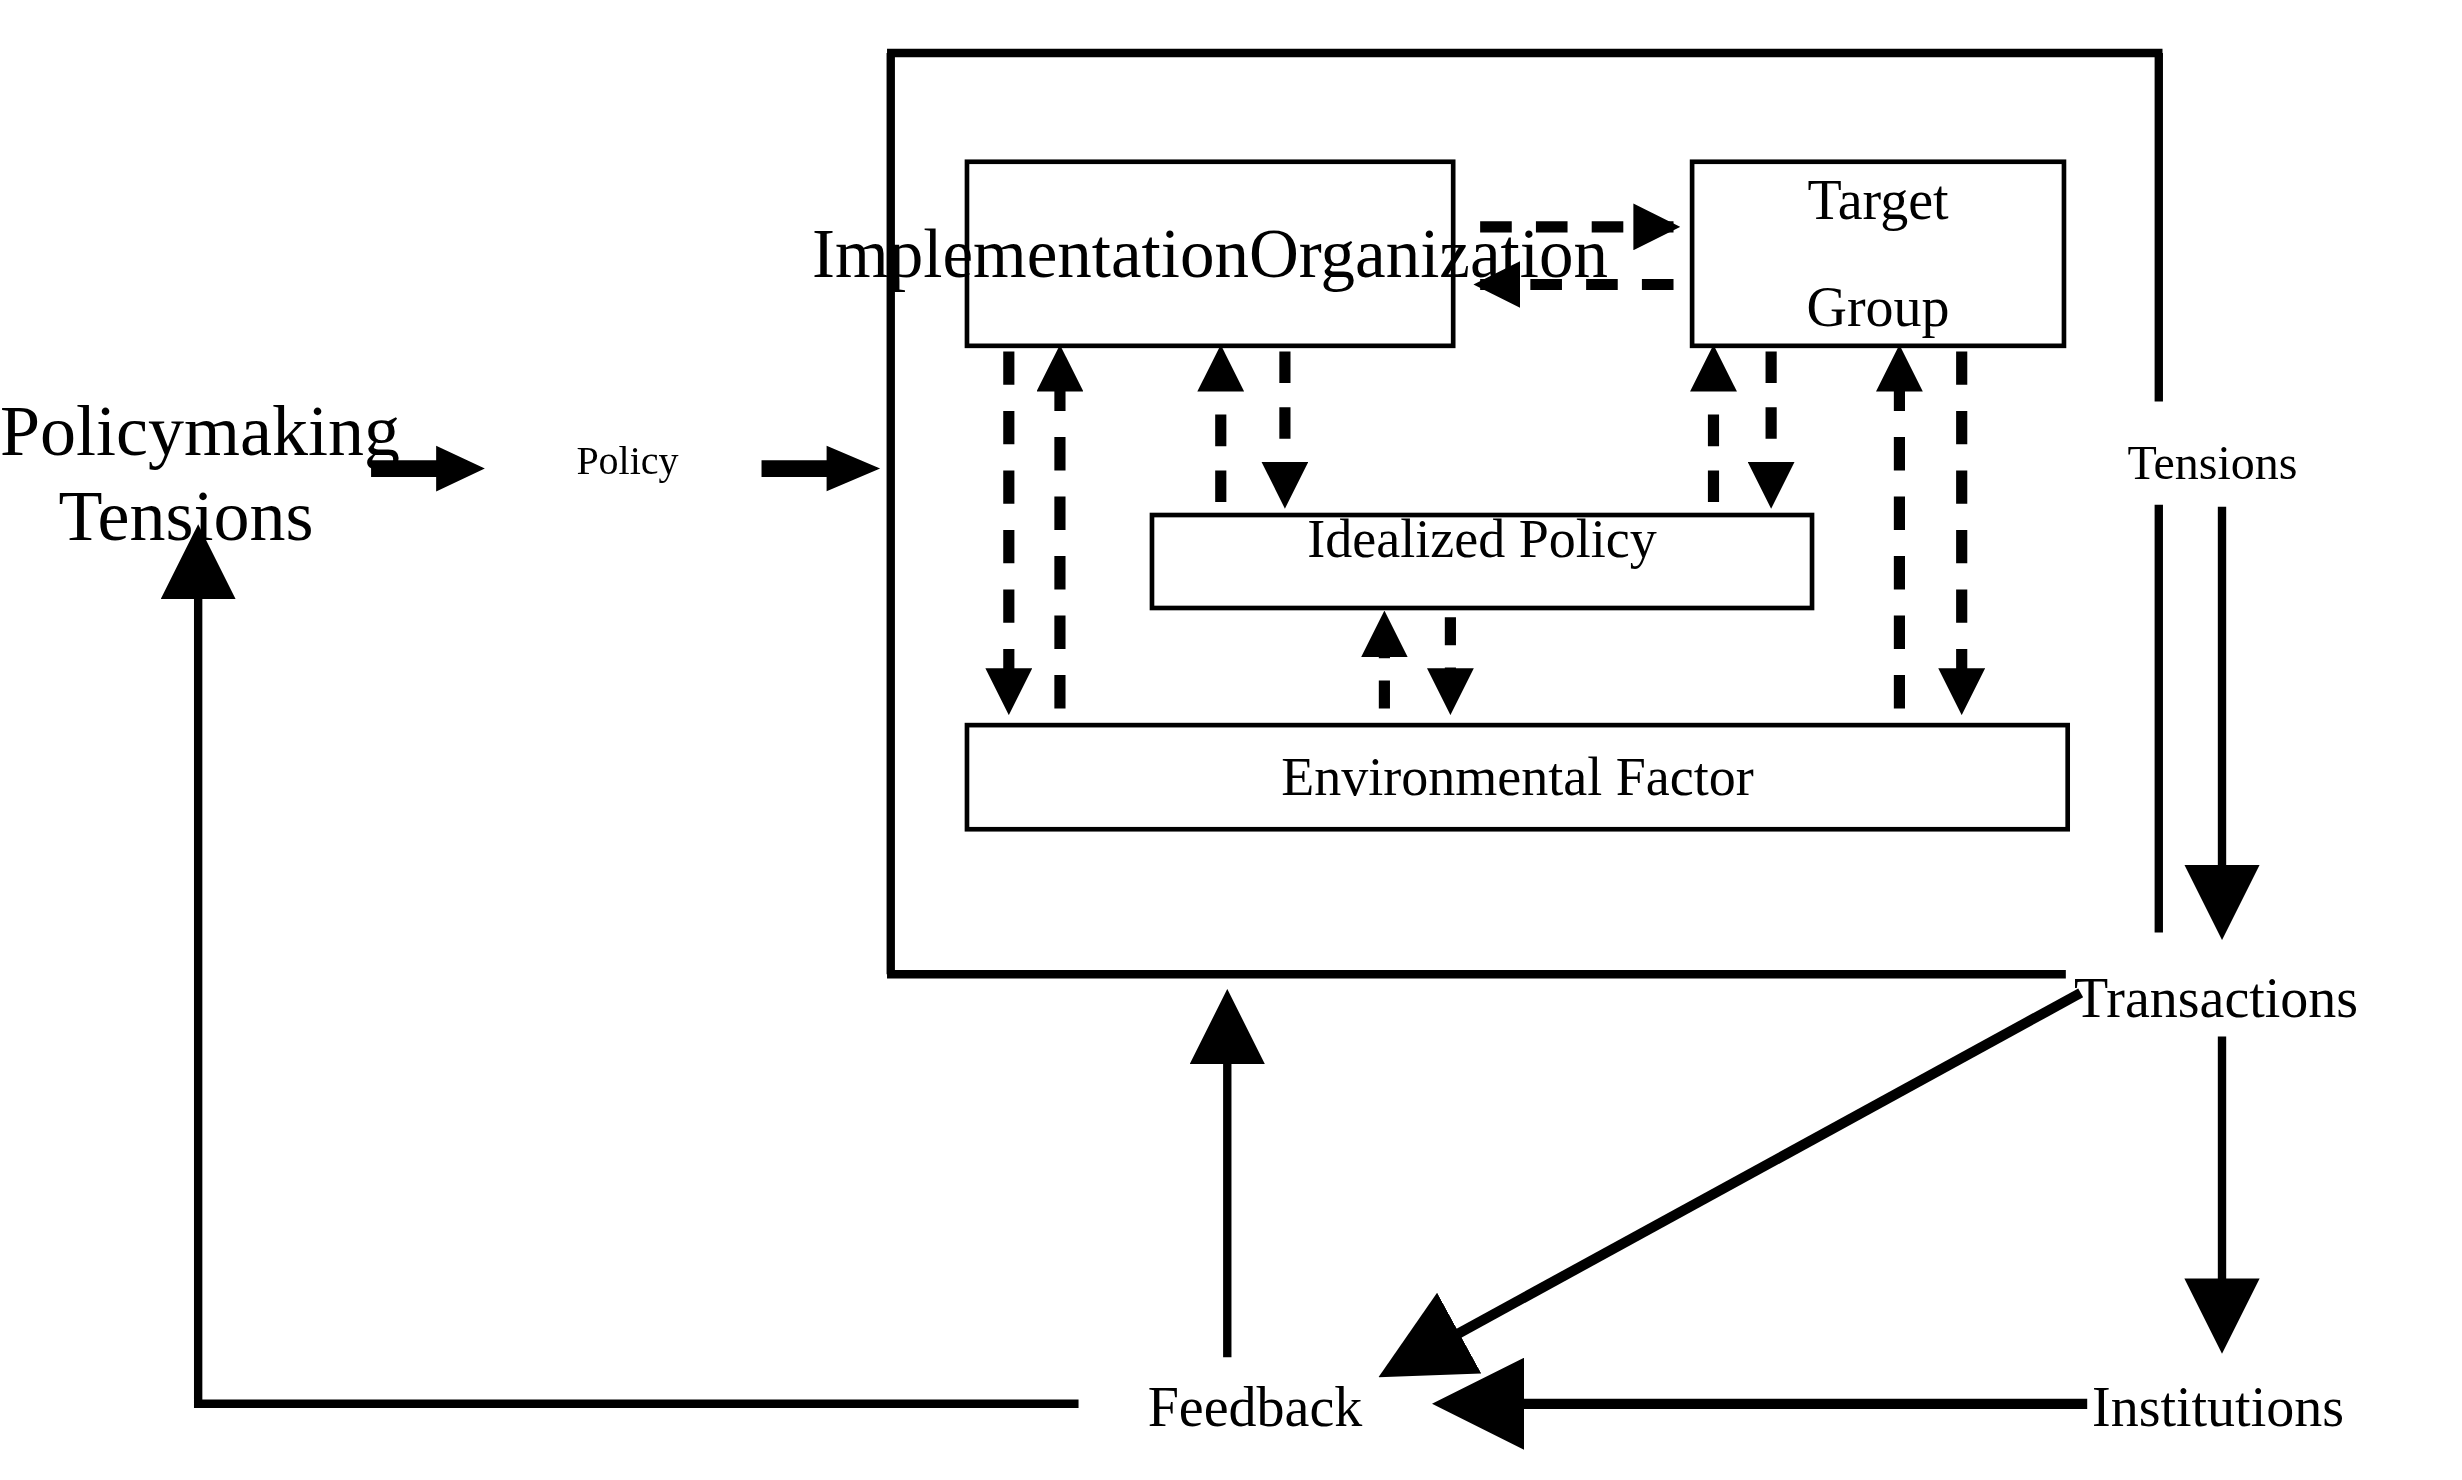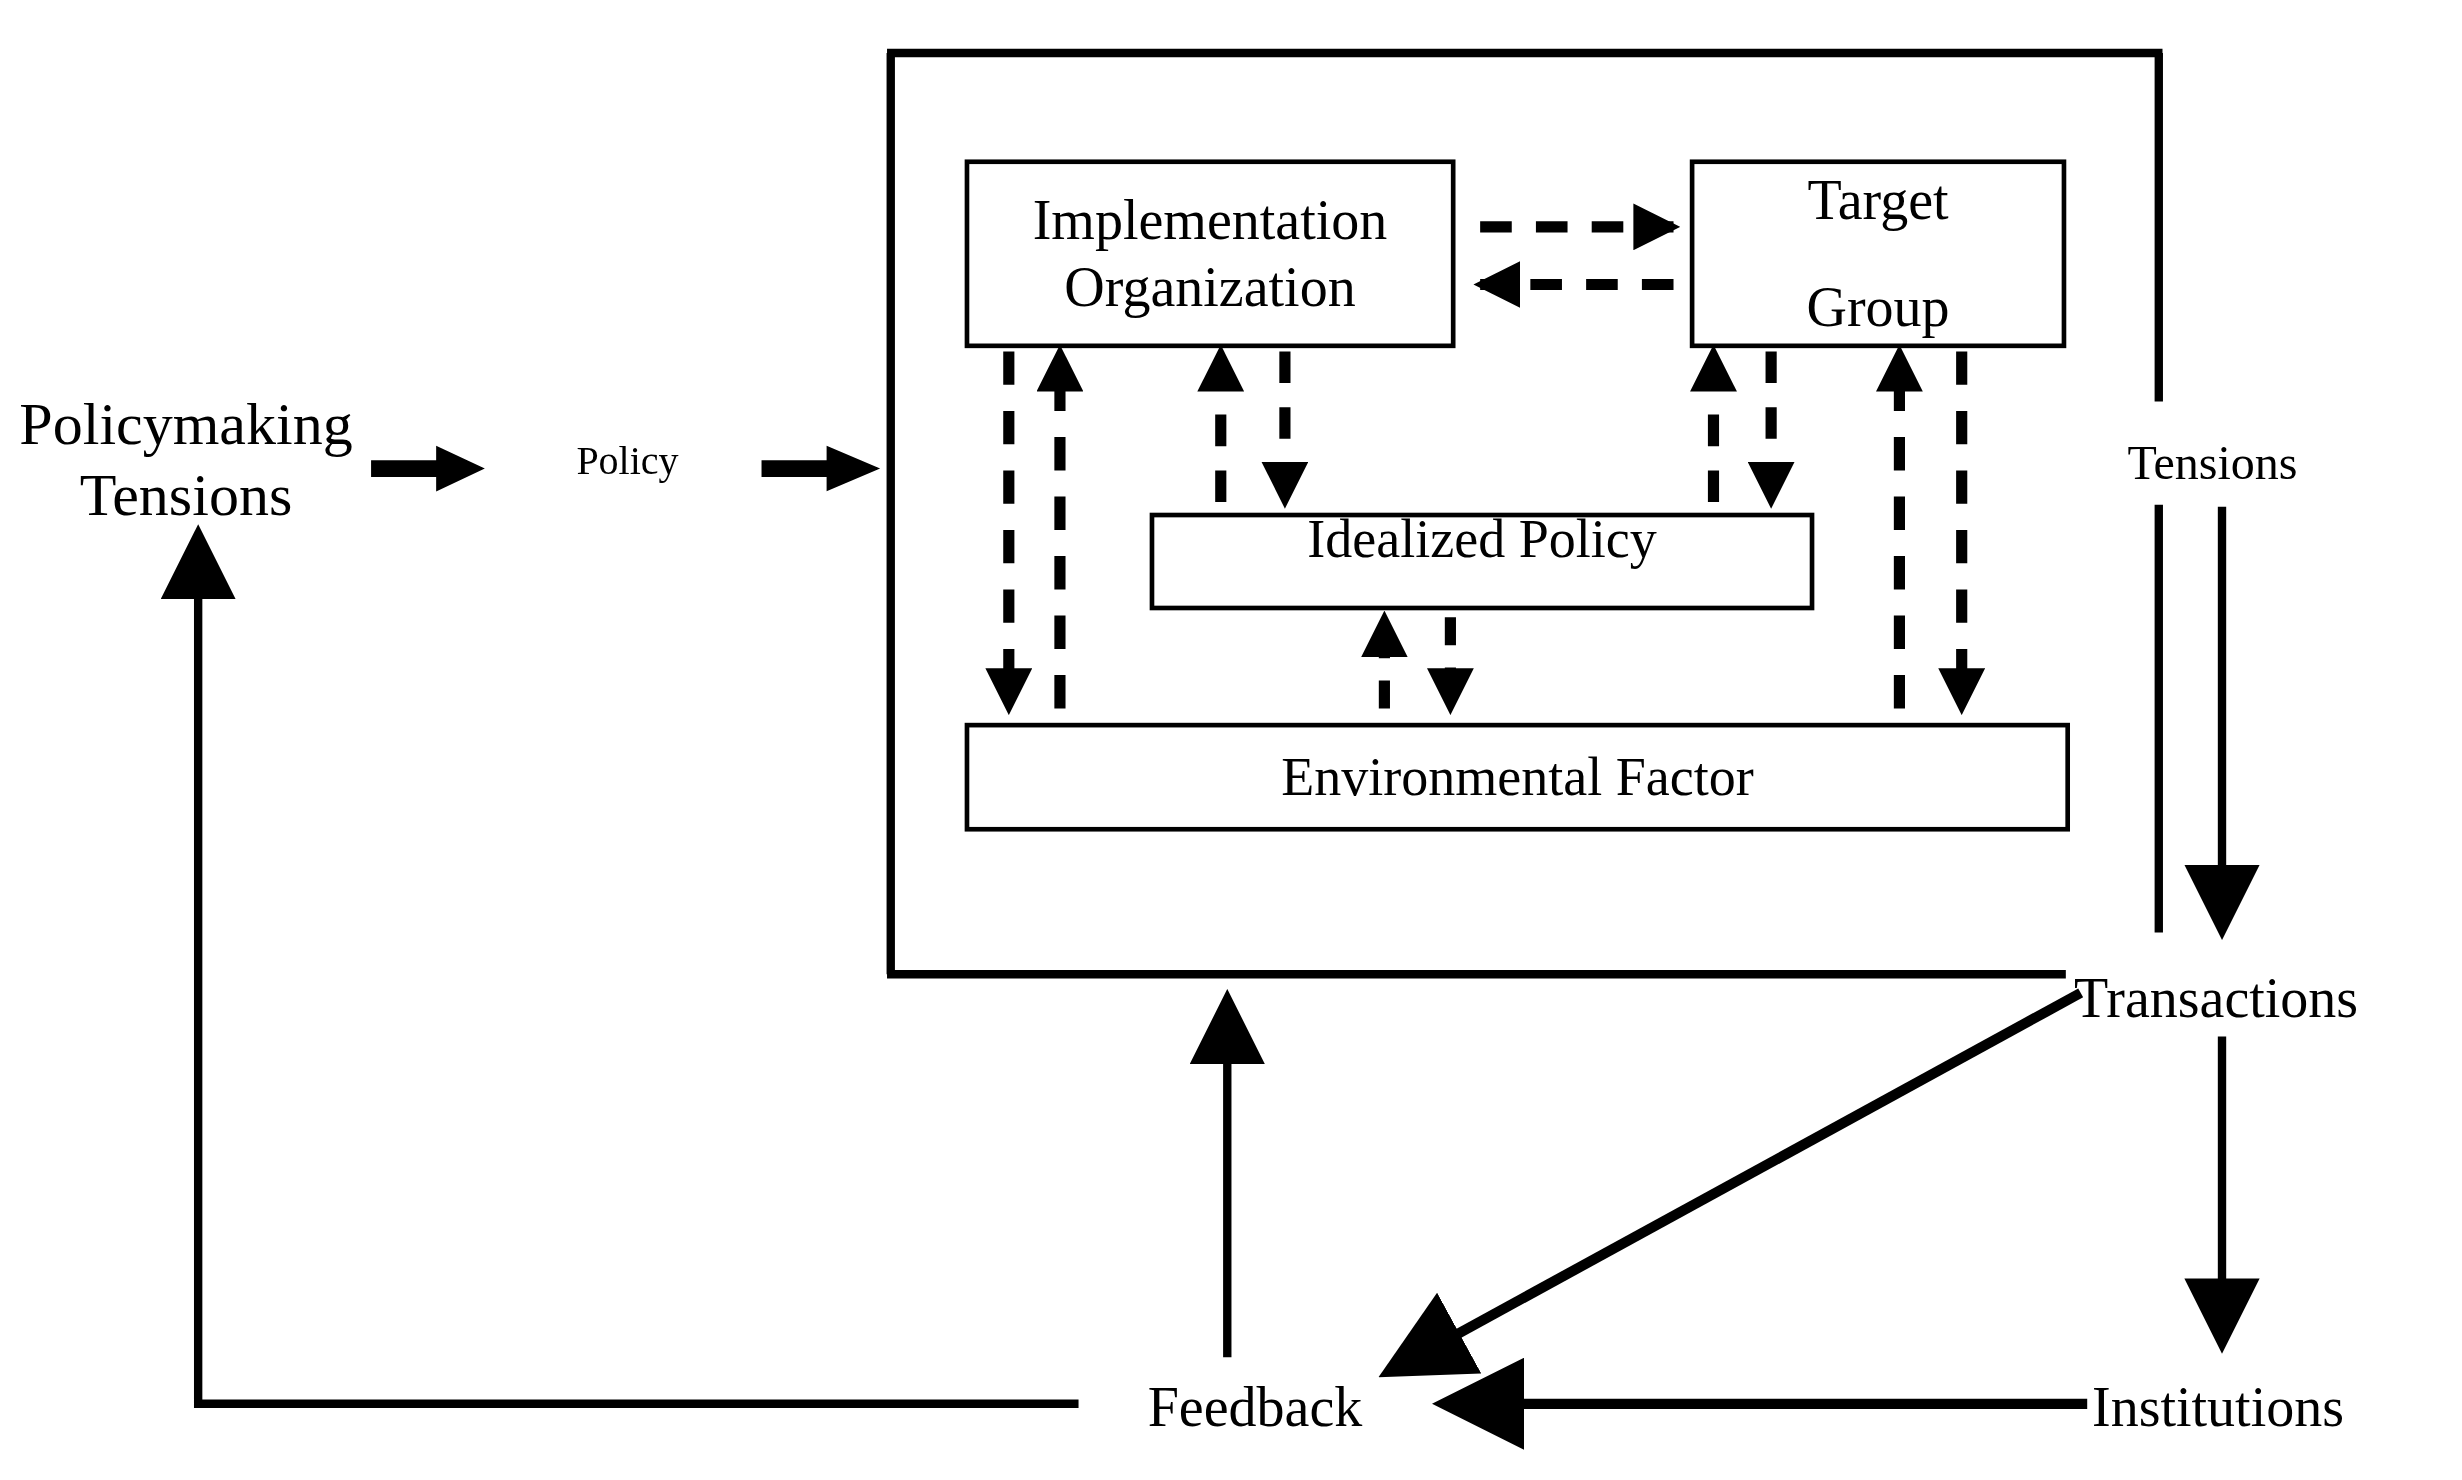--- a/index.html
+++ b/index.html
@@ -142,33 +142,33 @@
 
     <g>
       <path d="M1320,1460 L1320,1080" fill="none" stroke="#000000" stroke-width="9" marker-end="url(#solidHead)"></path>
     </g>
 
     <g>
       <path d="M1160,1510 L213,1510 L213,580" fill="none" stroke="#000000" stroke-width="9" marker-end="url(#solidHead)"></path>
     </g>
   </svg>
 
-  <div class="node-label" style="left:0px; top:389px; width:372px; font-size:60px;"><span>Policymaking</span><br><span>Tensions</span></div>
+  <div class="node-label" style="left:0px; top:389px; width:372px; font-size:72px;"><span>Policymaking</span><br><span>Tensions</span></div>
 
   <div class="node-label" style="left:502px; top:437px; width:251px; font-size:40px;">Policy</div>
 
   <div class="node-label" style="left:2036px; top:435px; width:353px; font-size:48px;">Tensions</div>
 
   <div class="node-label" style="left:2074px; top:965px; width:391px; font-size:56px; text-align:left;">Transactions</div>
 
   <div class="node-label" style="left:2092px; top:1374px; width:372px; font-size:56px; text-align:left;">Institutions</div>
 
   <div class="node-label" style="left:1097px; top:1374px; width:316px; font-size:56px;text-align:center;">Feedback</div>
 
-  <div class="box-label" style="left:967px; top:162px; width:486px; height:184px; font-size:56px; flex-direction:column;">
+  <div class="box-label" style="left:967px; top:162px; width:486px; height:184px; font-size:69px; ">
     <div>Implementation</div>
     <div>Organization</div>
   </div>
 
   <div class="box-label" style="left:1692px; top:162px; width:372px; height:184px; font-size:56px; flex-direction:column;gap:39px;">
     <div>Target</div>
     <div>Group</div>
   </div>
 
   <div class="box-label" style="left:1152px; top:493px; width:660px; height:93px; font-size:54px;">Idealized Policy</div>

